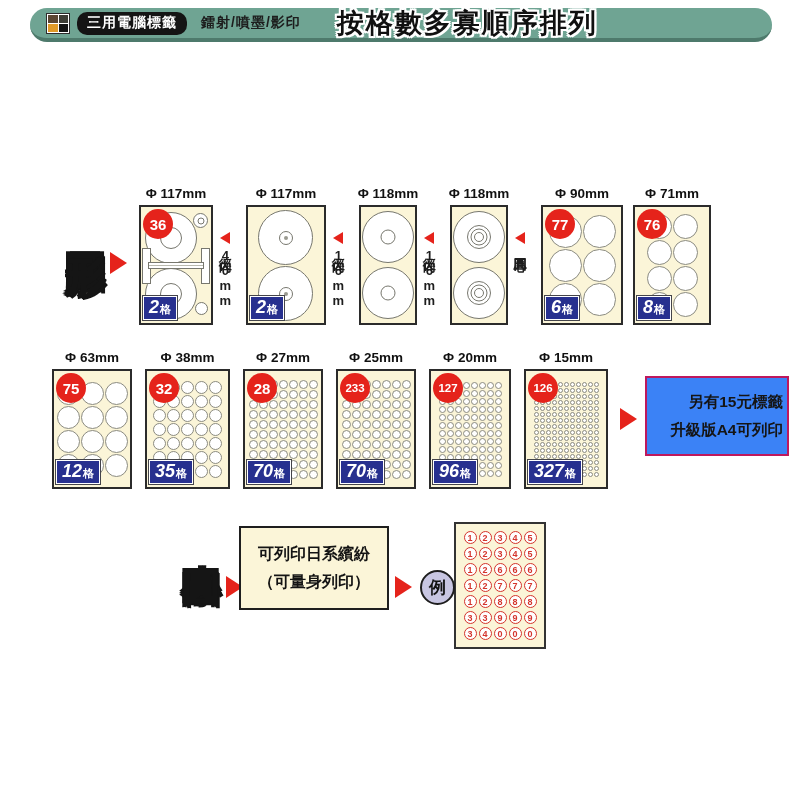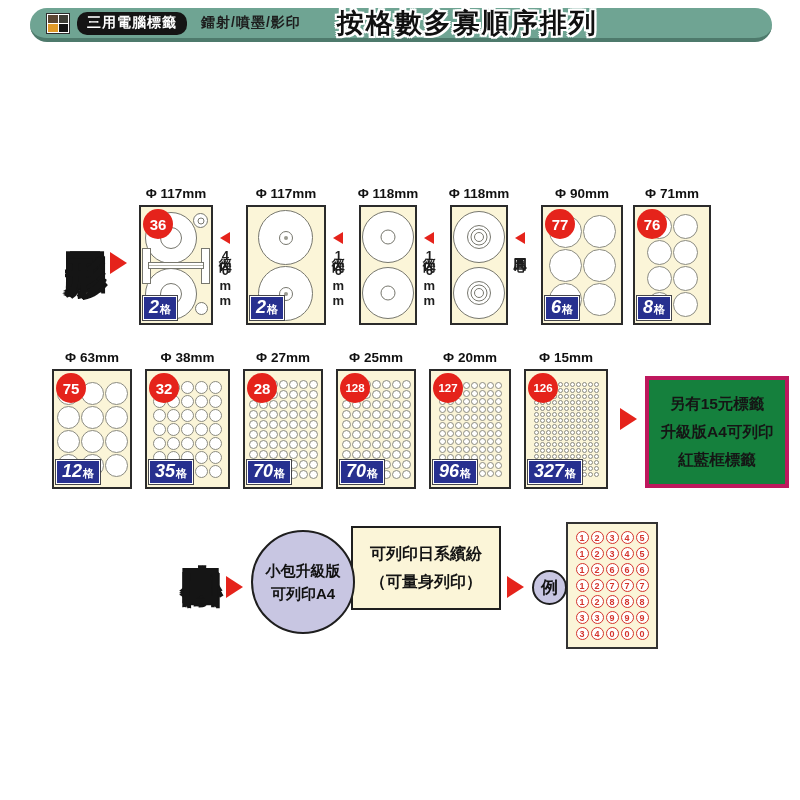--- a/index.html
+++ b/index.html
@@ -84,22 +84,22 @@
   .dot  { position:absolute; left:50%; top:50%; transform:translate(-50%,-50%);
           width:4px; height:4px; border-radius:50%; background:#9a9a90; }
   .ring { position:absolute; left:50%; top:50%; transform:translate(-50%,-50%);
           border:1px solid #77776e; border-radius:50%; background:transparent; }
   .bar-v { position:absolute; width:9px; height:36px; background:#fff; border:1px solid #77776e; z-index:2; }
   .bar-h { position:absolute; left:7px; right:7px; top:55px; height:7px; background:#fff; border:1px solid #77776e; z-index:2;
            background:linear-gradient(#fff 0 2px,#b9b9ae 2px 3px,#fff 3px 100%); }
   .mini { position:absolute; border:1px solid #77776e; border-radius:50%; background:#fff; z-index:2; }
 
   
-  .notebox { margin:26px 0 0 8px; width:144px; background:#15803d; border:4px solid #be185d;
-             padding:10px 4px; text-align:center; }
+  .notebox { margin:26px 0 0 8px; width:144px; background:#3b82f6; border:2px solid #be185d;
+             padding:10px 4px; text-align:right; }
   .notebox div { font-size:15.5px; font-weight:600; color:#151515; line-height:1.8; white-space:nowrap; }
 
   
   .bubble { margin:10px 0 0 8px; width:104px; height:104px; border-radius:50%;
             background:#C8C6E2; border:2.5px solid #1e1e1e; display:flex; flex-direction:column;
             align-items:center; justify-content:center; z-index:2; }
   .bubble div { font-size:15px; font-weight:600; color:#111; line-height:1.55; white-space:nowrap; }
   .infobox { margin:6px 0 0 -4px; width:150px; background:#FBF5D8; border:2.5px solid #1e1e1e;
              padding:12px 2px; text-align:center; }
   .infobox div { font-size:16px; font-weight:600; color:#141414; line-height:1.75; white-space:nowrap; }
@@ -482,21 +482,21 @@
               <div class="circle" style="height: 9px; width: 9px;"></div>
               <div class="circle" style="height: 9px; width: 9px;"></div>
               <div class="circle" style="height: 9px; width: 9px;"></div>
               <div class="circle" style="height: 9px; width: 9px;"></div>
               <div class="circle" style="height: 9px; width: 9px;"></div>
               <div class="circle" style="height: 9px; width: 9px;"></div>
               <div class="circle" style="height: 9px; width: 9px;"></div>
               <div class="circle" style="height: 9px; width: 9px;"></div>
               <div class="circle" style="height: 9px; width: 9px;"></div>
             </div>
-            <div class="rbadge small">128</div>
+            <div class="rbadge small">233</div>
             <div class="bluebadge">
               <span class="num">70</span>
               <span class="unit">格</span>
             </div>
           </div>
         </div>
         <div class="cardwrap" style="width: 82px;">
           <div class="diam">Φ 20mm</div>
           <div class="card">
             <div class="cgrid" style="grid-template-columns: repeat(8, 8px); grid-auto-rows: 8px;">
@@ -790,31 +790,26 @@
               <span class="num">327</span>
               <span class="unit">格</span>
             </div>
           </div>
         </div>
       </div>
     <div class="tri-right note-tri"></div>
     <div class="notebox">
       <div>另有15元標籤</div>
       <div>升級版A4可列印</div>
-      <div>紅藍框標籤</div>
     </div>
   </div>
 
   <div class="row row3">
     <div class="vlabel small">小圓</div>
     <div class="tri-right"></div>
-    <div class="bubble">
-      <div>小包升級版</div>
-      <div>可列印A4</div>
-    </div>
     <div class="infobox">
       <div>可列印日系繽紛</div>
       <div>（可量身列印）</div>
     </div>
     <div class="tri-right"></div>
     <div class="exbadge">例</div>
     <div class="exsheet" id="example-sheet">
         <div class="numcircle">1</div>
         <div class="numcircle">2</div>
         <div class="numcircle">3</div>

